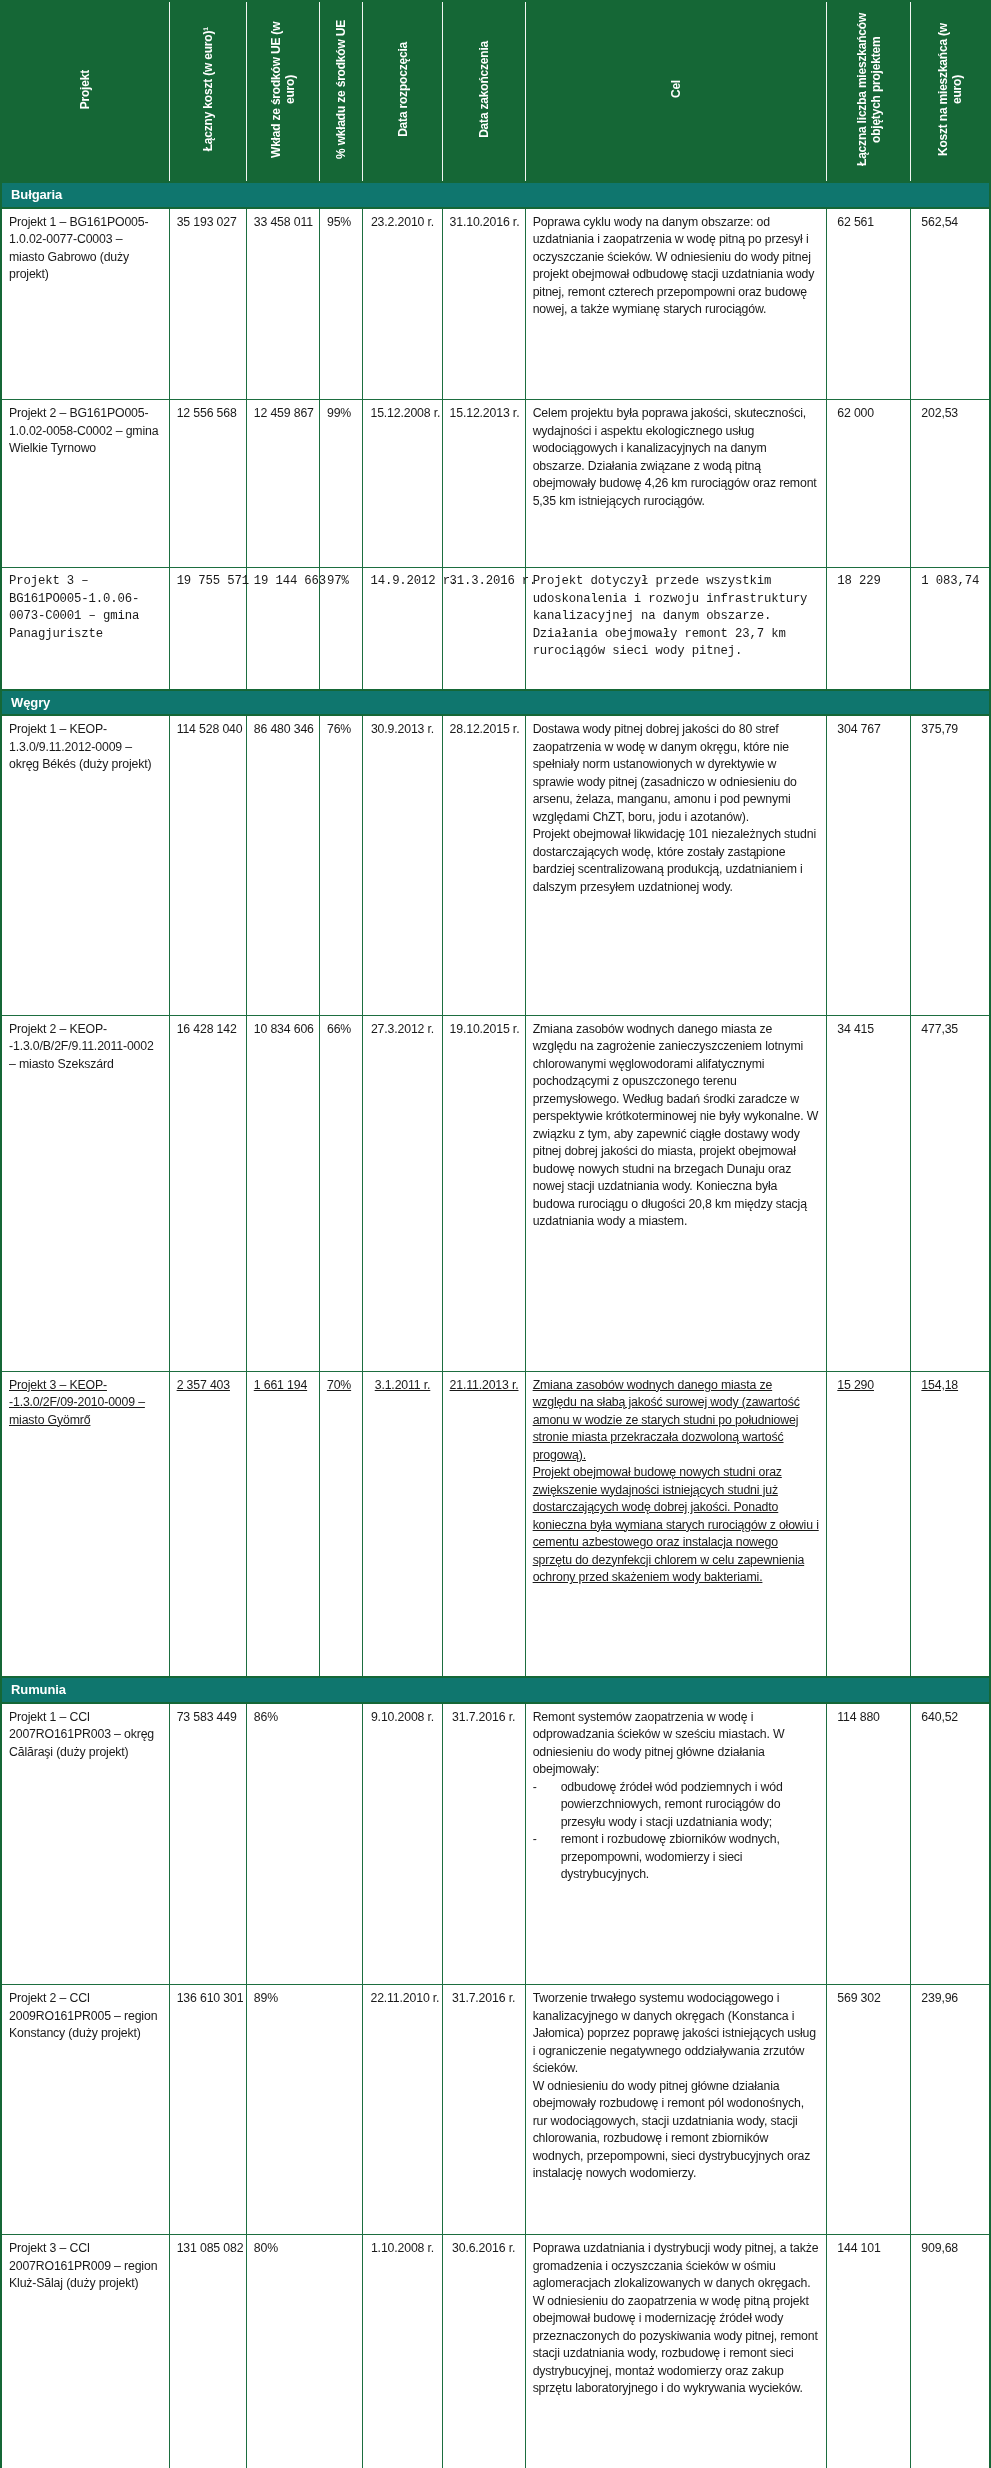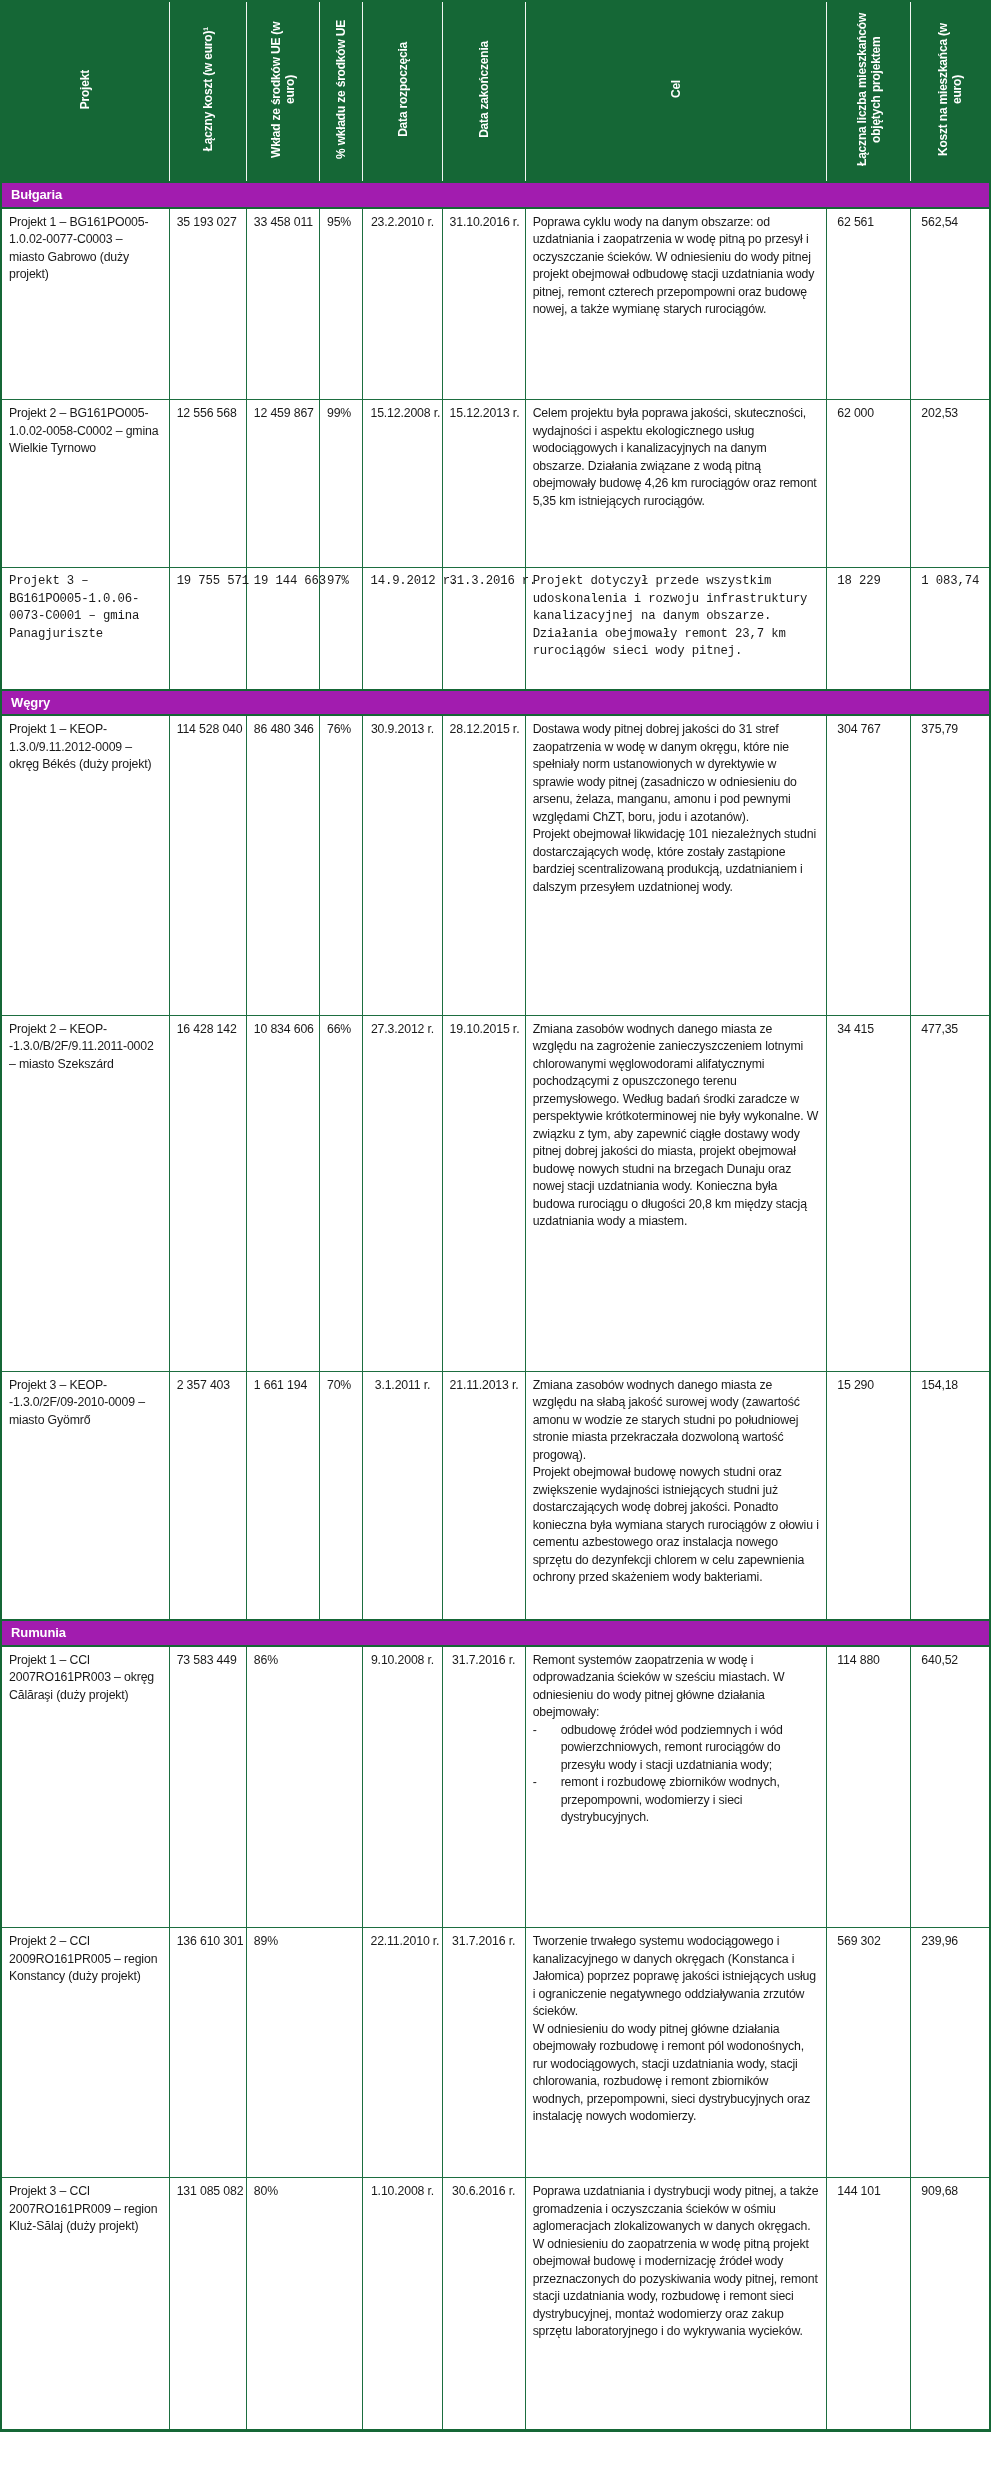--- a/index.html
+++ b/index.html
@@ -32,21 +32,21 @@
     color:#ffffff;
     font-weight:bold;
     font-size:12px;
     line-height:14px;
     letter-spacing:-0.2px;
     text-align:center;
   }
 
   
   tr.country td {
-    background:#a21caf;
+    background:#0f766e;
     color:#ffffff;
     font-weight:bold;
     font-size:13px;
     padding:3px 9px;
     border-top:2px solid #156736;
     border-bottom:2px solid #156736;
     letter-spacing:-0.1px;
   }
 
   
@@ -68,21 +68,21 @@
   .cel-li { display:flex; }
   .cel-li .dash { flex:0 0 28px; }
   .cel-li .li-text { flex:1 1 auto; }
 
   
   tr.r-b1 { height:192px; }
   tr.r-b2 { height:168px;margin-left:16px; }
   tr.r-b3 { height:122px;font-family:Liberation Mono, monospace; }
   tr.r-h1 { height:300px; }
   tr.r-h2 { height:356px; }
-  tr.r-h3 { height:249px; }
+  tr.r-h3 { height:306px;text-decoration:underline; }
   tr.r-r1 { height:282px; }
   tr.r-r2 { height:250px;margin-left:32px; }
   tr.r-r3 { height:253px; }
 </style>
 </head>
 <body>
 
 <div class="page">
   <table class="projects">
     <colgroup>
@@ -164,21 +164,21 @@
       </tr>
 
       <tr class="r-h1">
         <td class="proj">Projekt 1 – KEOP-1.3.0/9.11.2012-0009 – okręg Békés (duży projekt)</td>
         <td class="num">114 528 040</td>
         <td class="num">86 480 346</td>
         <td class="num">76%</td>
         <td class="date">30.9.2013 r.</td>
         <td class="date">28.12.2015 r.</td>
         <td class="cel">
-            <p>Dostawa wody pitnej dobrej jakości do 31 stref zaopatrzenia w wodę w danym okręgu, które nie spełniały norm ustanowionych w dyrektywie w sprawie wody pitnej (zasadniczo w odniesieniu do arsenu, żelaza, manganu, amonu i pod pewnymi względami ChZT, boru, jodu i azotanów).</p>
+            <p>Dostawa wody pitnej dobrej jakości do 80 stref zaopatrzenia w wodę w danym okręgu, które nie spełniały norm ustanowionych w dyrektywie w sprawie wody pitnej (zasadniczo w odniesieniu do arsenu, żelaza, manganu, amonu i pod pewnymi względami ChZT, boru, jodu i azotanów).</p>
             <p>Projekt obejmował likwidację 101 niezależnych studni dostarczających wodę, które zostały zastąpione bardziej scentralizowaną produkcją, uzdatnianiem i dalszym przesyłem uzdatnionej wody.</p>
           </td>
         <td class="pop">304 767</td>
         <td class="cpc">375,79</td>
       </tr>
 
       <tr class="r-h2">
         <td class="proj">Projekt 2 – KEOP--1.3.0/B/2F/9.11.2011-0002 – miasto Szekszárd</td>
         <td class="num">16 428 142</td>
         <td class="num">10 834 606</td>

